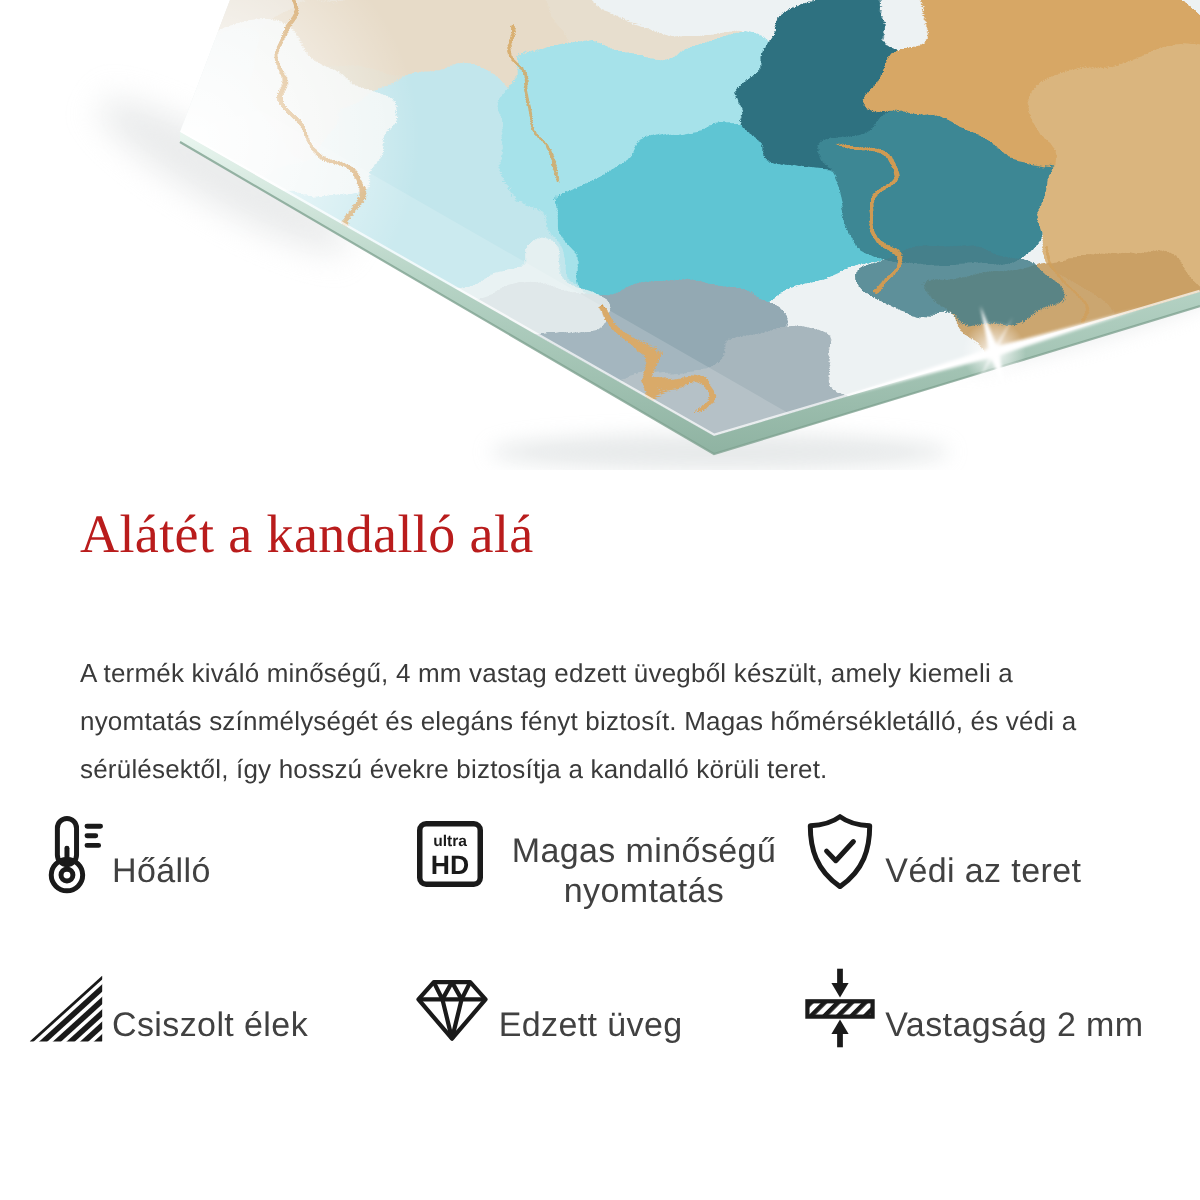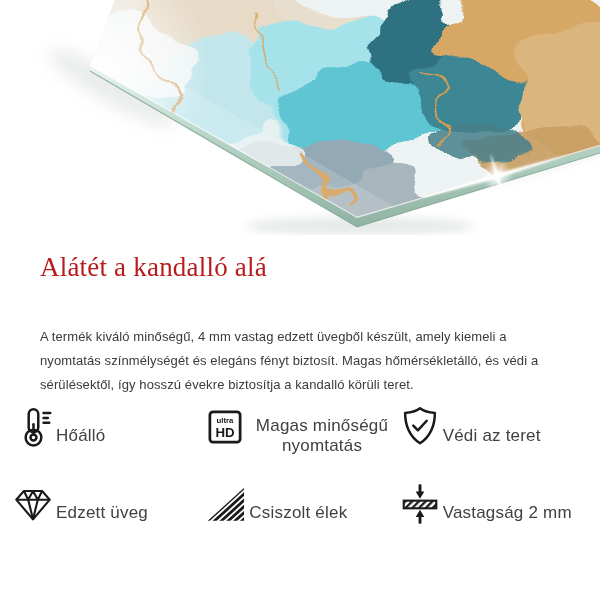--- a/index.html
+++ b/index.html
@@ -146,32 +146,20 @@
         <svg width="46" height="46" viewBox="0 0 48 48" fill="none" stroke="#1a1a1a" stroke-width="2.6" stroke-linecap="round" stroke-linejoin="round">
           <path d="M24 4.5 C28 7.5 33.5 9 39.5 9.3 C39.5 21 36.5 32.5 24 41 C11.5 32.5 8.5 21 8.5 9.3 C14.5 9 20 7.5 24 4.5 Z"></path>
           <path d="M17 22.5 L21.8 27.5 L31 17.5"></path>
         </svg>
       </div>
       <div class="label">Védi az teret</div>
     </div>
 
     <div class="feature">
       <div class="icon-wrap">
-        <svg width="46" height="46" viewBox="0 0 48 48" fill="none" stroke="#1a1a1a" stroke-width="2.2" stroke-linejoin="round">
-          <path d="M14.5 10.5 H33.5 L41.5 19.5 L24 40 L6.5 19.5 Z"></path>
-          <path d="M6.5 19.5 H41.5"></path>
-          <path d="M14.5 10.5 L19 19.5 L24 10.5 L29 19.5 L33.5 10.5"></path>
-          <path d="M19 19.5 L24 40 M29 19.5 L24 40"></path>
-        </svg>
-      </div>
-      <div class="label">Edzett üveg</div>
-    </div>
-
-    <div class="feature">
-      <div class="icon-wrap">
         <svg width="46" height="46" viewBox="0 0 48 48">
           <defs>
               <clipPath id="triClip">
                 <path d="M5 41.5 L43 41.5 L43 7 Z"></path>
               </clipPath>
             </defs>
           <g clip-path="url(#triClip)" stroke="#1a1a1a" stroke-width="2.9">
             <line x1="5" y1="41.5" x2="43" y2="7"></line>
             <line x1="8.2" y1="45.1" x2="46.2" y2="10.6"></line>
             <line x1="11.5" y1="48.6" x2="49.5" y2="14.1"></line>
@@ -179,20 +167,32 @@
             <line x1="17.9" y1="55.7" x2="55.9" y2="21.2"></line>
             <line x1="21.1" y1="59.3" x2="59.1" y2="24.8"></line>
           </g>
         </svg>
       </div>
       <div class="label">Csiszolt élek</div>
     </div>
 
     <div class="feature">
       <div class="icon-wrap">
+        <svg width="46" height="46" viewBox="0 0 48 48" fill="none" stroke="#1a1a1a" stroke-width="2.2" stroke-linejoin="round">
+          <path d="M14.5 10.5 H33.5 L41.5 19.5 L24 40 L6.5 19.5 Z"></path>
+          <path d="M6.5 19.5 H41.5"></path>
+          <path d="M14.5 10.5 L19 19.5 L24 10.5 L29 19.5 L33.5 10.5"></path>
+          <path d="M19 19.5 L24 40 M29 19.5 L24 40"></path>
+        </svg>
+      </div>
+      <div class="label">Edzett üveg</div>
+    </div>
+
+    <div class="feature">
+      <div class="icon-wrap">
         <svg width="46" height="46" viewBox="0 0 48 48">
           <defs>
             <pattern id="hatchP" patternUnits="userSpaceOnUse" width="5" height="5" patternTransform="rotate(45)">
               <rect width="5" height="5" fill="#ffffff"></rect>
               <rect width="2.4" height="5" fill="#1a1a1a"></rect>
             </pattern>
           </defs>
           <rect x="7" y="20.5" width="34" height="8" fill="url(#hatchP)" stroke="#1a1a1a" stroke-width="2.2"></rect>
           <line x1="24" y1="3.5" x2="24" y2="11.5" stroke="#1a1a1a" stroke-width="3"></line>
           <polygon points="19.5,11 28.5,11 24,18.5" fill="#1a1a1a"></polygon>

